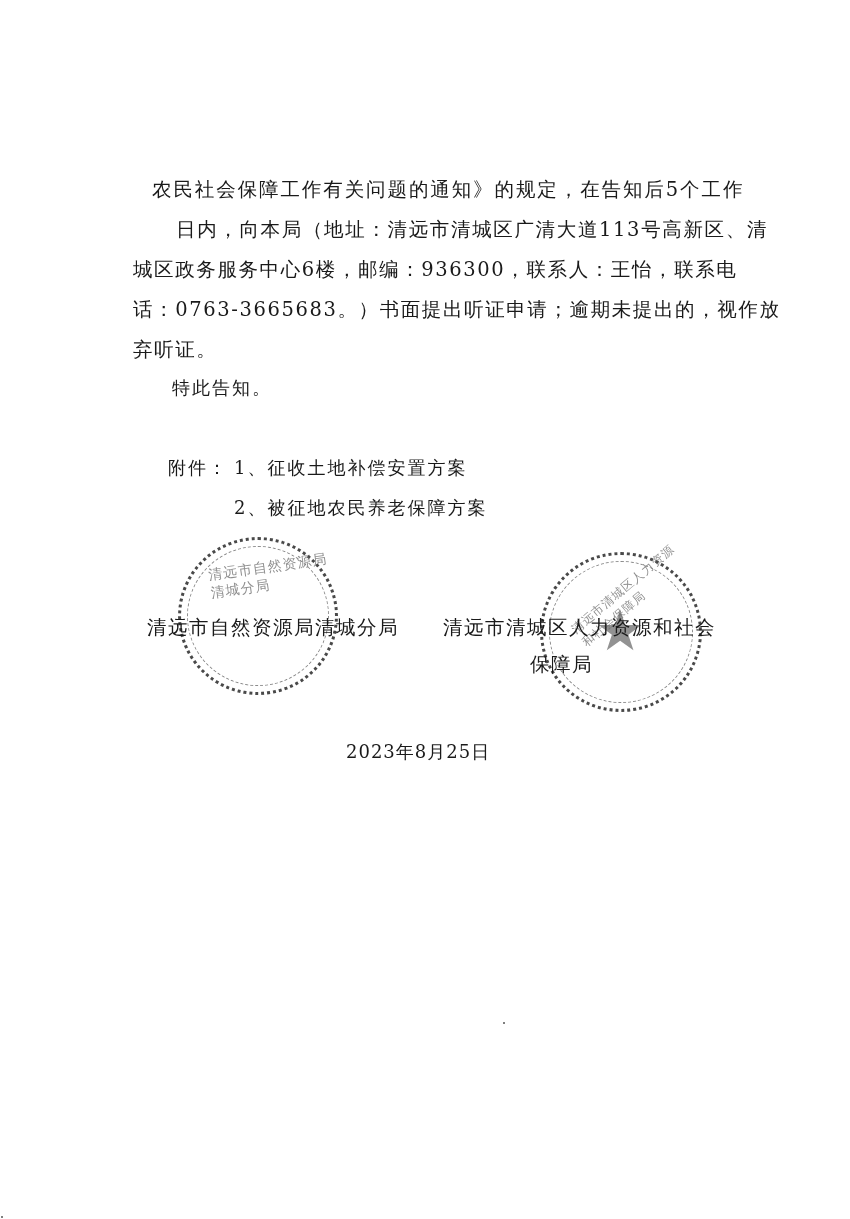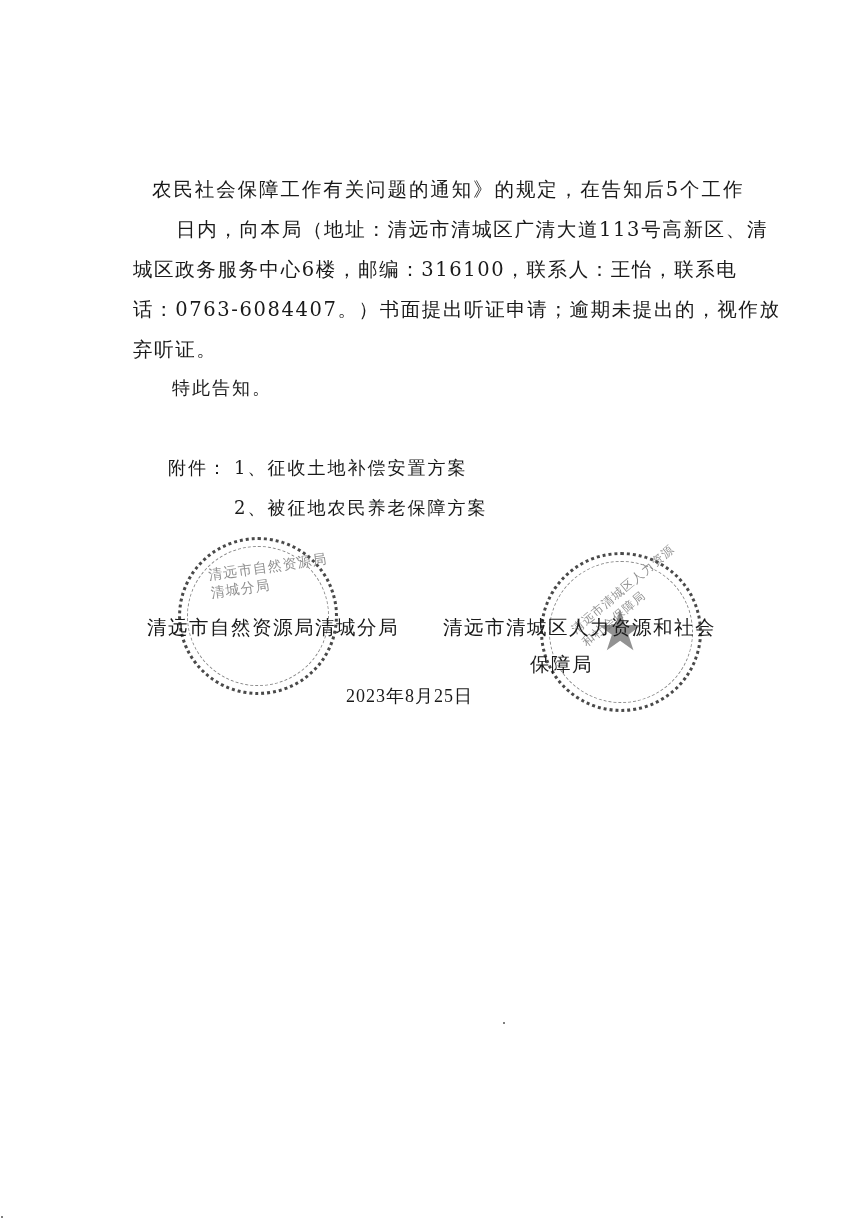--- a/index.html
+++ b/index.html
@@ -16,22 +16,22 @@
   .sig { position: absolute; font-size: 19.5px; line-height: 24px; white-space: nowrap; letter-spacing: 1.5px; z-index: 2; }
   .speck { position: absolute; width: 2px; height: 2px; background: #555; border-radius: 1px; }
 </style>
 </head>
 <body>
 
 <div>
 
   <div class="line" style="top:178px;margin-left:19px;">农民社会保障工作有关问题的通知》的规定，在告知后5个工作</div>
   <div class="line" style="top:218px;margin-left:43px;">日内，向本局（地址：清远市清城区广清大道113号高新区、清</div>
-  <div class="line" style="top:258px;">城区政务服务中心6楼，邮编：316100，联系人：王怡，联系电</div>
-  <div class="line" style="top:298px;">话：0763-6084407。）书面提出听证申请；逾期未提出的，视作放</div>
+  <div class="line" style="top:258px;">城区政务服务中心6楼，邮编：936300，联系人：王怡，联系电</div>
+  <div class="line" style="top:298px;">话：0763-3665683。）书面提出听证申请；逾期未提出的，视作放</div>
   <div class="line last" style="top:338px;font-family:Liberation Serif, serif;">弃听证。</div>
 
   <div class="plain" style="top:376px; left:172px;">特此告知。</div>
 
   <div>
     <div class="plain" style="top:456px; left:168px;">附件：</div>
     <div class="plain" style="top:456px; left:234px;">1、征收土地补偿安置方案</div>
     <div class="plain" style="top:496px; left:234px;">2、被征地农民养老保障方案</div>
   </div>
 
@@ -45,17 +45,17 @@
     <div class="seal-ring-text" style="left:20px; top:22px; transform:rotate(-40deg); font-size:12px;">清远市清城区人力资源和社会保障局</div>
     <div class="seal-star" style="left:52px; top:48px;">★</div>
   </div>
 
   <div>
     <div class="sig" style="top:616px; left:147px;">清远市自然资源局清城分局</div>
     <div class="sig" style="top:616px; left:443px;">清远市清城区人力资源和社会</div>
     <div class="sig" style="top:653px; left:530px;">保障局</div>
   </div>
 
-  <div class="plain" style="top:684px; left:346px; letter-spacing:1px;font-family:Liberation Serif, serif;">2023年8月25日</div>
+  <div class="plain" style="top:740px; left:346px; letter-spacing:1px;">2023年8月25日</div>
 
   <div class="speck" style="left:503px; top:1022px;"></div>
   <div class="speck" style="left:1px; top:1216px;"></div>
 </div>
 
 </body></html>

